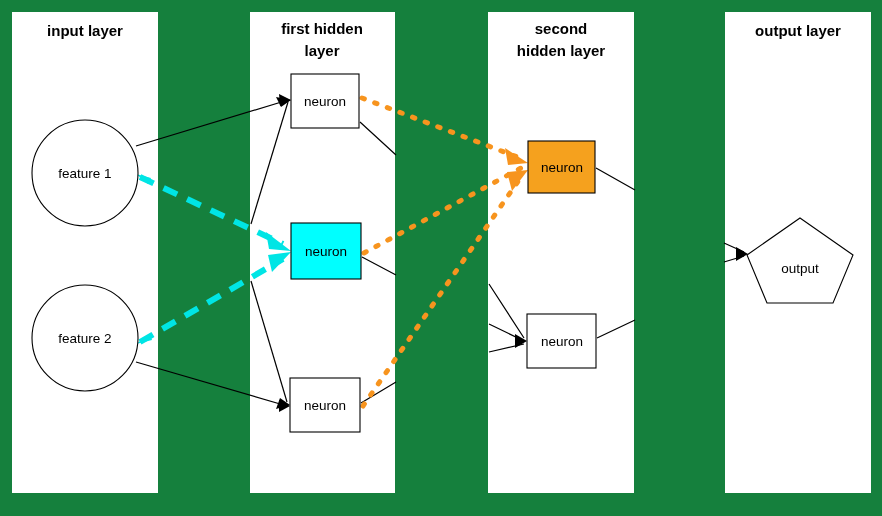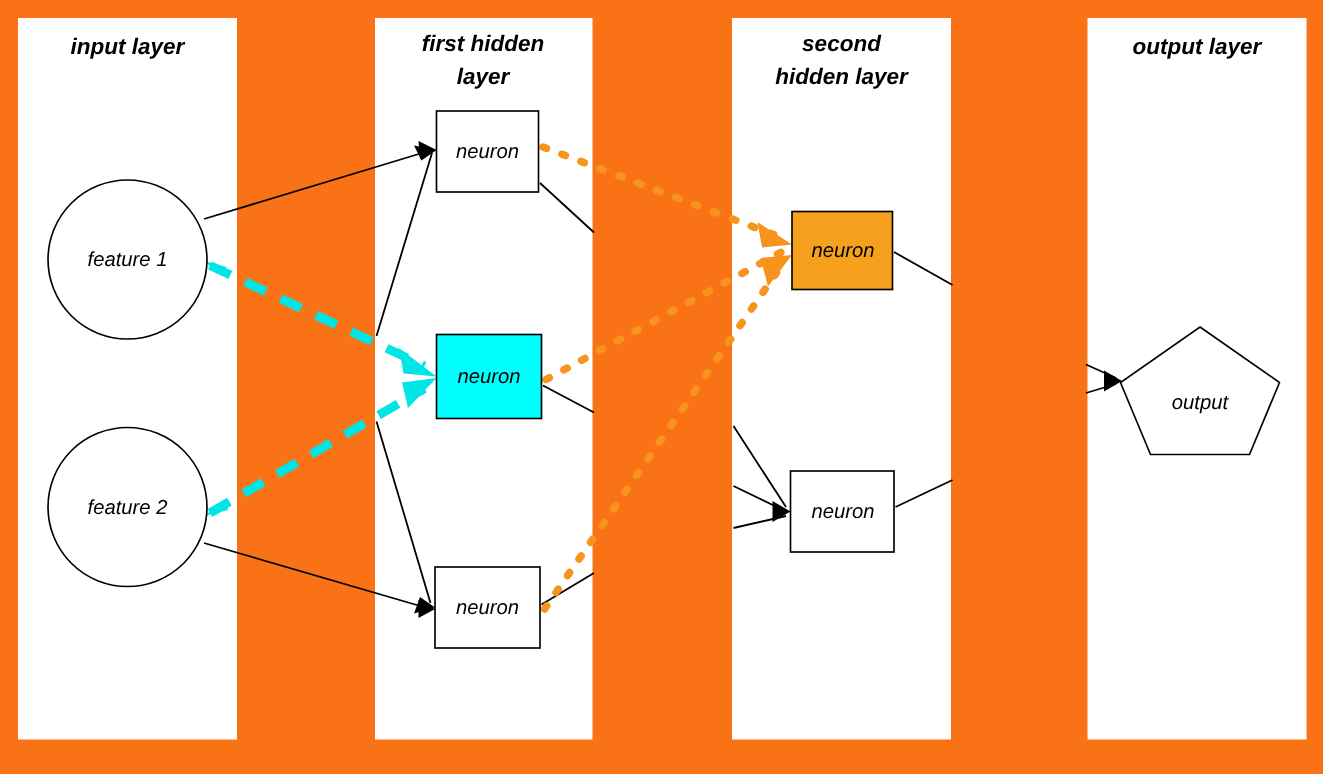--- a/index.html
+++ b/index.html
@@ -4,24 +4,23 @@
 <style>
   html, body {
     margin: 0;
     padding: 0;
     background: #000000;
   }
   #canvas {
     position: relative;
     width: 882px;
     height: 516px;
-    background: #f97316;
+    background: #15803d;
     overflow: hidden;
     font-family: "Liberation Sans", sans-serif;
-    font-style: italic;
   }
   svg.diagram {
     position: absolute;
     left: 0;
     top: 0;
     width: 882px;
     height: 516px;
     display: block;
   }
   .panel-rect {

